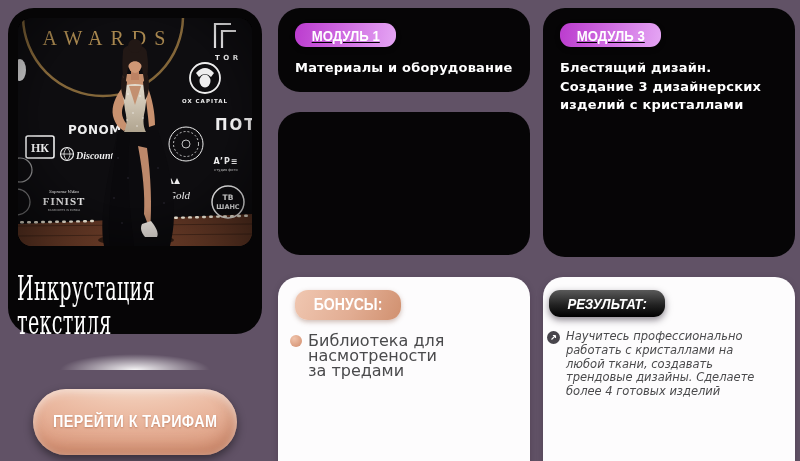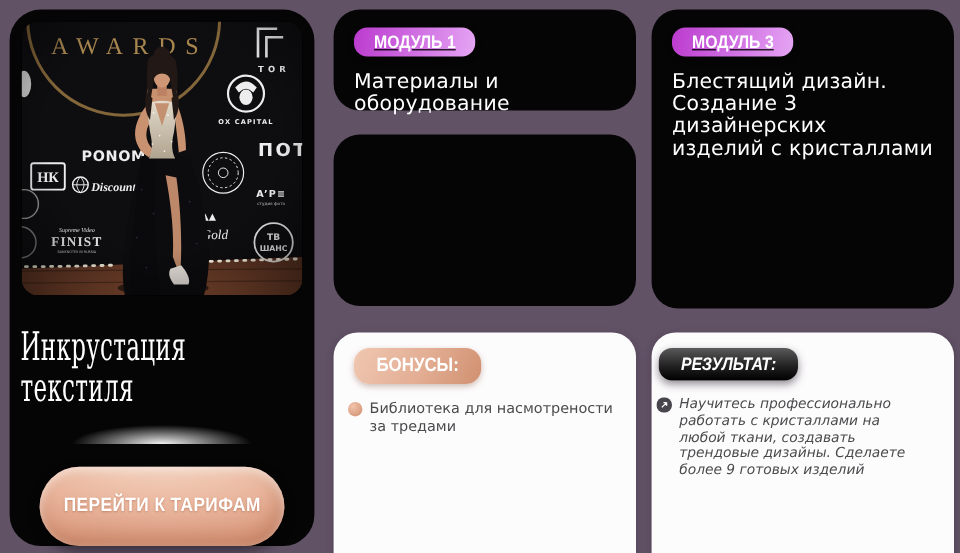--- a/index.html
+++ b/index.html
@@ -9,21 +9,21 @@
     font-family:"DejaVu Sans","Liberation Sans",sans-serif;
     position:relative;overflow:hidden;
   }
   .abs{position:absolute;}
 
   
   .card-black{background:#060506;border-radius:24px;}
   .card-white{background:#fdfcfd;border-radius:20px;box-shadow:0 2px 6px rgba(40,25,45,.25);}
 
   
-  #hero-card{left:8px;top:8px;width:254px;height:447px;border-radius:26px;}
+  #hero-card{left:8px;top:8px;width:254px;height:326px;border-radius:26px;}
   #hero-photo{left:10px;top:10px;width:234px;height:228px;border-radius:14px;overflow:hidden;background:#000;}
   #hero-title{
     left:9px;top:264px;color:#fff;
     font-family:"DejaVu Serif","Liberation Serif",serif;
     font-size:33px;line-height:34px;white-space:pre-line;
     transform:scaleX(.58);transform-origin:0 0;letter-spacing:.5px;
   }
   #hero-glow{
     left:27px;top:336px;width:200px;height:26px;
     background:radial-gradient(ellipse 52% 85% at 50% 100%,rgba(255,255,255,.95),rgba(255,255,255,0) 72%);
@@ -63,35 +63,35 @@
     box-shadow:0 3px 7px rgba(30,20,35,.5);
   }
   .badge-black span{font-size:15px;}
 
   
   .mod-card{width:252px;box-sizing:border-box;border-radius:22px;padding:15px 17px;}
   #module-1{left:278px;top:8px;height:84px;}
   #module-2{left:278px;top:112px;height:143px;padding-top:10px;}
   #module-3{left:543px;top:8px;height:249px;}
   .mod-text{
-    margin-top:12px;color:#fff;font-size:17px;line-height:18.5px;
-    font-weight:400;letter-spacing:.2px;white-space:pre-line;
+    margin-top:12px;color:#fff;font-size:13px;line-height:18.5px;
+    font-weight:700;letter-spacing:.2px;white-space:pre-line;
   }
 
   
   .info-card{width:252px;height:212px;box-sizing:border-box;padding:13px 12px;}
   #bonus-card{left:278px;top:277px;}
   #result-card{left:543px;top:277px;padding-left:4px;font-style:italic;}
   .bullet-row{display:flex;margin-top:13px;}
   .bullet-dot{
     width:12px;height:12px;border-radius:50%;margin:2px 6px 0 0;flex:none;
     background:radial-gradient(circle at 35% 30%,#f0c3ab,#d18c6c);
   }
   .bullet-circle{width:13px;height:13px;margin:1px 6px 0 0;flex:none;}
-  .info-text{color:#4a4a4c;font-size:12px;line-height:15px;font-weight:500;white-space:pre-line;}
+  .info-text{color:#4a4a4c;font-size:16px;line-height:15px;font-weight:500;white-space:pre-line;}
   #result-card .info-text{font-size:11.5px;line-height:13.8px;}
 </style>
 </head>
 <body>
 
 <div class="abs card-black" id="hero-card">
 
   <div class="abs" id="hero-photo">
     <svg width="234" height="228" viewBox="0 0 234 228">
       <defs>
@@ -281,15 +281,15 @@
   </div>
   <div class="bullet-row">
     <svg class="bullet-circle" viewBox="0 0 13 13">
       <circle cx="6.5" cy="6.5" r="6.5" fill="#48454c"></circle>
       <path d="M4.5,8.5 L8.5,4.5 M8.5,4.5 h-2.6 M8.5,4.5 v2.6" stroke="#fff" stroke-width="1.1" fill="none"></path>
     </svg>
     <div class="info-text">Научитесь профессионально
 работать с кристаллами на
 любой ткани, создавать
 трендовые дизайны. Сделаете
-более 9 готовых изделий</div>
+более 4 готовых изделий</div>
   </div>
 </div>
 
 </body></html>

